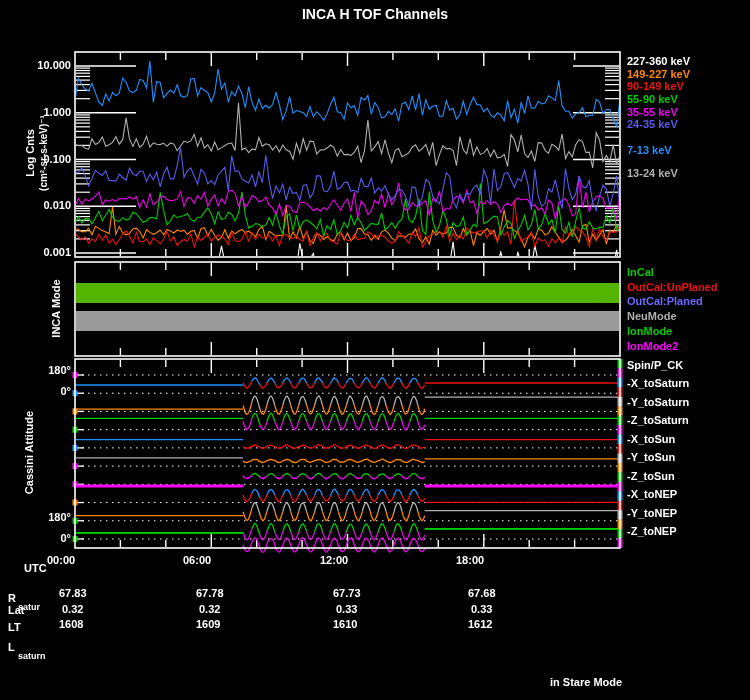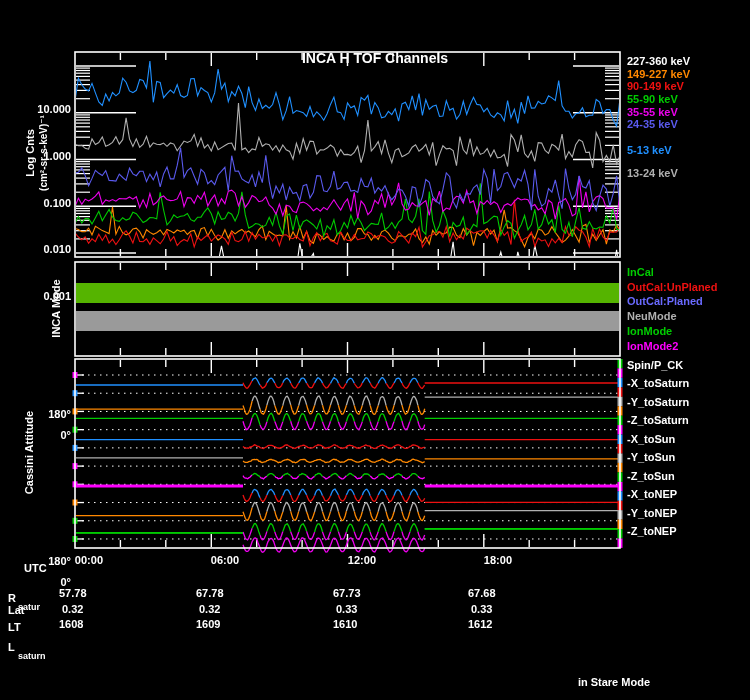--- a/index.html
+++ b/index.html
@@ -1,25 +1,25 @@
 <!DOCTYPE html>
 <html><head>
 <meta charset="utf-8">
 <style>
   html,body{margin:0;padding:0;background:#000;}
   .stage{position:relative;width:750px;height:700px;background:#000;overflow:hidden;
          font-family:"Liberation Sans","DejaVu Sans",sans-serif;font-weight:bold;color:#fff;}
   .lbl{position:absolute;white-space:nowrap;font-size:11px;line-height:13px;}
-  .ttl{font-size:14px;text-align:center;width:750px;left:0;margin-top:44px;}
+  .ttl{font-size:14px;text-align:center;width:750px;left:0;}
   .sub{font-size:11px;text-align:center;width:750px;left:0;}
-  .ral{width:70px;left:1px;text-align:right;margin-top:44px;}
+  .ral{width:70px;left:1px;text-align:right;}
   .rot{transform:rotate(-90deg);transform-origin:center;text-align:center;}
   .lg{position:absolute;left:627px;font-size:11px;line-height:12px;white-space:nowrap;}
   svg{position:absolute;left:0;top:0;}
-  .ctr{text-align:right;}
+  .ctr{text-align:left;}
 </style>
 </head>
 <body>
 
 <div class="stage">
   <svg id="plot" width="750" height="700">
       <defs>
         <clipPath id="cp1">
           <rect x="76" y="53" width="543" height="203"></rect>
         </clipPath>
@@ -426,21 +426,21 @@
     <div style="font-size:10px">(cm²-sr-s-keV)⁻¹</div>
   </div>
 
   <div class="lg" style="top: 55px; color: rgb(255, 255, 255);">227-360 keV</div>
   <div class="lg" style="top: 68px; color: rgb(255, 136, 0); text-align: center;">149-227 keV</div>
   <div class="lg" style="top: 80px; color: rgb(238, 17, 17);">90-149 keV</div>
   <div class="lg" style="top: 93px; color: rgb(0, 204, 0);">55-90 keV</div>
   <div class="lg" style="top: 106px; color: rgb(238, 0, 238);">35-55 keV</div>
   <div class="lg" style="top: 118px; color: rgb(90, 90, 238);">24-35 keV</div>
   <div class="lg" style="top: 131px; color: rgb(176, 176, 176); margin-top: 36px;">13-24 keV</div>
-  <div class="lg" style="top: 144px; color: rgb(32, 144, 255);">5-13 keV</div>
+  <div class="lg" style="top: 144px; color: rgb(32, 144, 255);">7-13 keV</div>
 
   <div class="lbl rot" style="left:-4px;top:302px;width:120px">INCA Mode</div>
   <div class="lg" style="top: 266px; color: rgb(0, 204, 0);">InCal</div>
   <div class="lg" style="top: 281px; color: rgb(238, 17, 17);">OutCal:UnPlaned</div>
   <div class="lg" style="top: 295px; color: rgb(106, 106, 255);">OutCal:Planed</div>
   <div class="lg" style="top: 310px; color: rgb(176, 176, 176);">NeuMode</div>
   <div class="lg" style="top: 325px; color: rgb(0, 204, 0);">IonMode</div>
   <div class="lg" style="top: 340px; color: rgb(255, 0, 255);">IonMode2</div>
 
   <div class="lbl rot" style="left:-51px;top:446px;width:160px">Cassini Attitude</div>
@@ -466,21 +466,21 @@
   <div class="lbl ctr" style="left:320px;top:554px;width:56px">12:00</div>
   <div class="lbl ctr" style="left:456px;top:554px;width:56px">18:00</div>
 
   <div class="lbl" style="left:8px;top:592px">R</div>
   <div class="lbl" style="left:18px;top:601px;font-size:9px">satur</div>
   <div class="lbl" style="left:8px;top:604px">Lat</div>
   <div class="lbl" style="left:8px;top:621px">LT</div>
   <div class="lbl" style="left:8px;top:641px">L</div>
   <div class="lbl" style="left:18px;top:650px;font-size:9px">saturn</div>
 
-  <div class="lbl" style="left:59px;top:587px">57.78</div>
+  <div class="lbl" style="left:59px;top:587px">67.83</div>
   <div class="lbl" style="left:196px;top:587px">67.78</div>
   <div class="lbl" style="left:333px;top:587px">67.73</div>
   <div class="lbl" style="left:468px;top:587px">67.68</div>
   <div class="lbl" style="left:62px;top:603px">0.32</div>
   <div class="lbl" style="left:199px;top:603px">0.32</div>
   <div class="lbl" style="left:336px;top:603px">0.33</div>
   <div class="lbl" style="left:471px;top:603px">0.33</div>
   <div class="lbl" style="left:59px;top:618px">1608</div>
   <div class="lbl" style="left:196px;top:618px">1609</div>
   <div class="lbl" style="left:333px;top:618px">1610</div>

